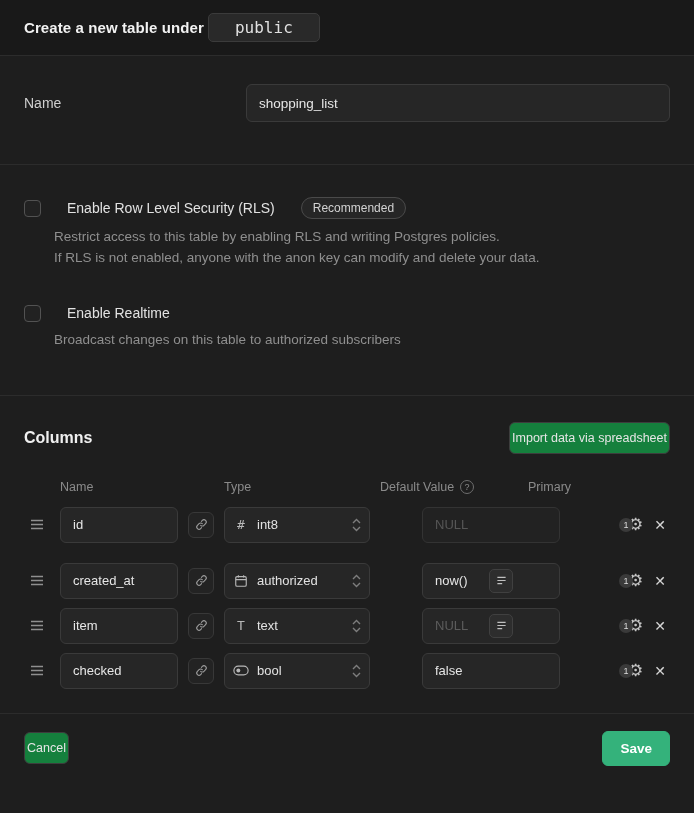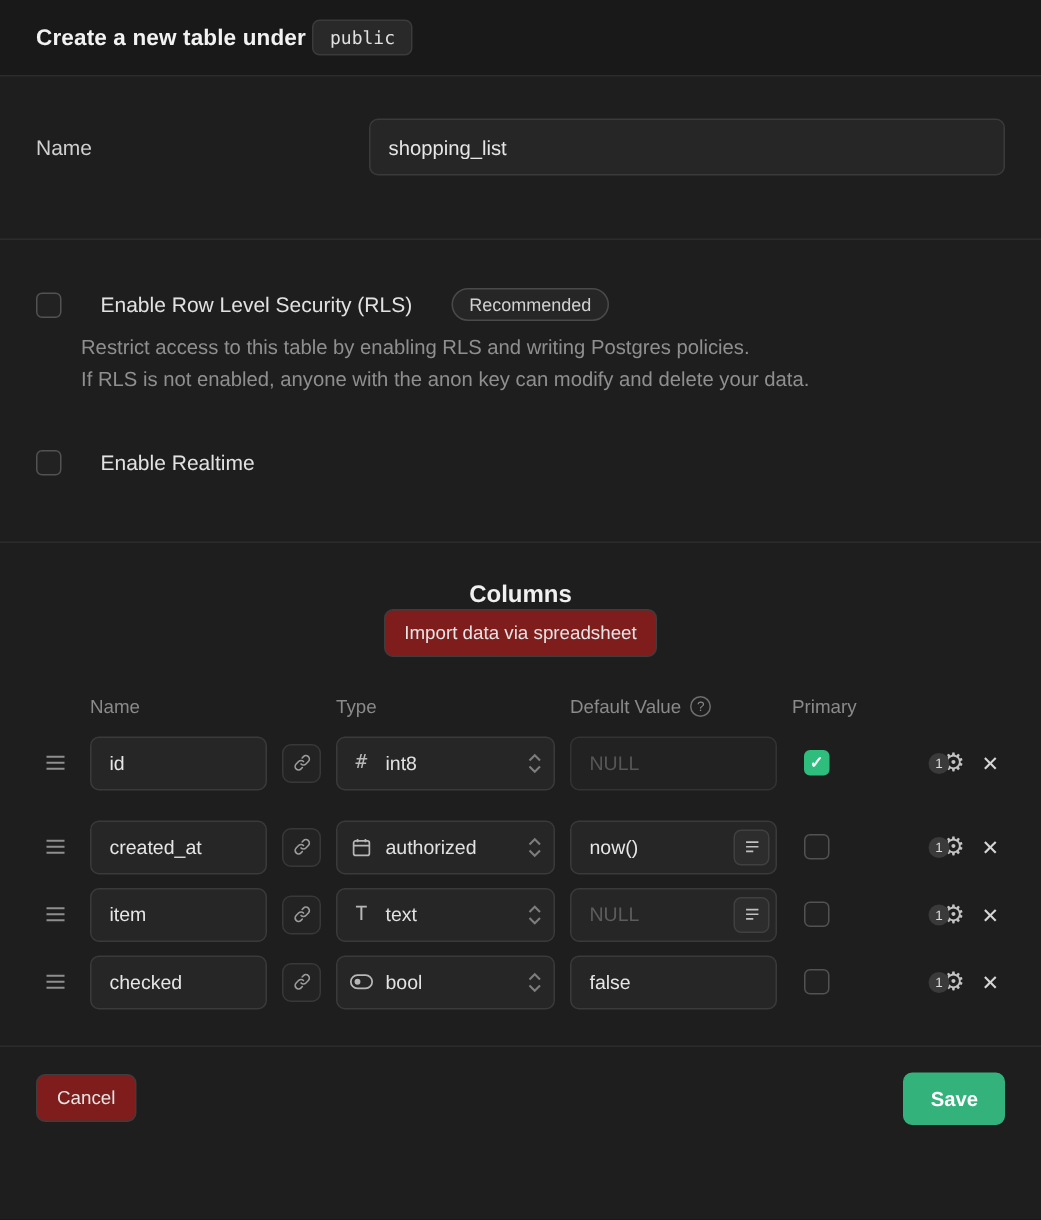--- a/index.html
+++ b/index.html
@@ -11,23 +11,23 @@
   }
 
   
   .hdr {
     display:flex; align-items:center; gap:4px;
     padding:13px 24px; background:#191919;
     border-bottom:1px solid #2c2c2c;
   }
   .hdr-title { font-size:15px; font-weight:700; color:#f2f2f2; letter-spacing:.1px; }
   .code-badge {
-    font-family:"DejaVu Sans Mono", monospace; font-size:12px;
+    font-family:"DejaVu Sans Mono", monospace; font-size:16px;
     background:#292929; border:1px solid #3b3b3b; border-radius:5px;
-    padding:4px 11px; color:#e0e0e0;
+    padding:4px 26px; color:#e0e0e0;
   }
 
   
   .sec-form { padding:28px 24px 42px; border-bottom:1px solid #2c2c2c; }
   .frm-row { display:grid; grid-template-columns:222px 1fr; align-items:center; }
   .frm-row + .frm-row { margin-top:42px; }
   .frm-label { color:#cfcfcf; font-size:14px; }
   .inp {
     background:#262626; border:1px solid #3a3a3a; border-radius:6px;
     color:#e6e6e6; font-size:13.5px; padding:10px 12px; width:100%;
@@ -48,25 +48,25 @@
   .checkbox.checked { background:#2ebd7c; border-color:#2ebd7c; color:#fff; }
   .toggle-label { color:#e2e2e2; font-size:14px; }
   .pill {
     border:1px solid #4a4a4a; background:#262626; color:#d2d2d2;
     font-size:12px; border-radius:999px; padding:3px 11px;
   }
   .toggle-desc { color:#8f8f8f; font-size:13.5px; margin:8px 0 0 30px; line-height:1.55; }
 
   
   .sec-columns { padding:26px 24px 24px; border-bottom:1px solid #2c2c2c; }
-  .col-head-row { display:flex; justify-content:space-between; align-items:center;flex-direction:column; }
+  .col-head-row { display:flex; justify-content:space-between; align-items:center; }
   .col-title { font-size:16px; font-weight:700; color:#f0f0f0; }
   .btn {
-    background:#7f1d1d; border:1px solid #3d3d3d; color:#e5e5e5;
-    border-radius:6px; padding:8px 13px; font-size:12.5px; cursor:pointer;
+    background:#15803d; border:1px solid #3d3d3d; color:#e5e5e5;
+    border-radius:6px; padding:8px 2px; font-size:12.5px; cursor:pointer;
     font-family:inherit;
   }
   .grid {
     display:grid;
     grid-template-columns:26px 118px 26px 146px 138px 44px 1fr;
     column-gap:10px; align-items:center;
   }
   .tbl-header { margin-top:26px; color:#8a8a8a; font-size:12.5px; }
   .h-def { display:flex; align-items:center; gap:6px; }
   .qmark {
@@ -88,21 +88,21 @@
     display:flex; align-items:center; gap:8px; background:#262626;
     border:1px solid #3a3a3a; border-radius:6px; padding:0 8px;
     cursor:pointer; height:36px;
   }
   .t-icon { width:16px; display:flex; justify-content:center; align-items:center; color:#b8b8b8; font-size:13px; }
   .gi { font-family:"DejaVu Sans Mono", monospace; }
   .t-name { flex:1; font-size:13px; color:#e2e2e2; }
 
   .name-inp, .def-inp { height:36px; font-size:13px; }
   .def-wrap { position:relative; }
-  .def-inp { padding-right:46px; }
+  .def-inp { padding-right:46px;margin-left:42px; }
   .def-inp.disabled { color:#565656; background:#222; border-color:#333; }
   .menu-btn {
     position:absolute; right:5px; top:50%; transform:translateY(-50%);
     width:24px; height:24px; border:1px solid #404040; background:#2d2d2d;
     border-radius:5px; display:flex; align-items:center; justify-content:center;
     cursor:pointer; padding:0;
   }
   .primary-cell { display:flex; padding-left:8px; }
   .row-actions { display:flex; align-items:center; justify-content:flex-end; gap:9px; padding-right:2px; }
   .settings { display:inline-flex; align-items:center; cursor:pointer; color:#c4c4c4; }
@@ -153,20 +153,23 @@
       <div class="toggle-desc">
         <div>Restrict access to this table by enabling RLS and writing Postgres policies.</div>
         <div>If RLS is not enabled, anyone with the anon key can modify and delete your data.</div>
       </div>
     </div>
 
     <div class="toggle-block">
       <div class="toggle-head">
         <span class="checkbox"></span>
         <span class="toggle-label">Enable Realtime</span>
+      </div>
+      <div class="toggle-desc">
+        <div>Broadcast changes on this table to authorized subscribers</div>
       </div>
     </div>
   </div>
 
   <div class="sec-columns">
     <div class="col-head-row">
       <span class="col-title">Columns</span>
       <button class="btn">Import data via spreadsheet</button>
     </div>
 

